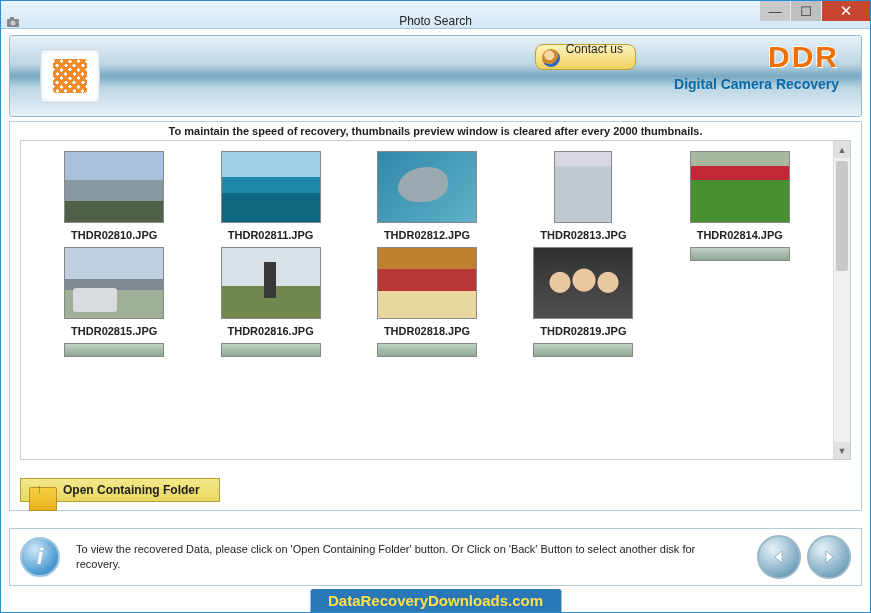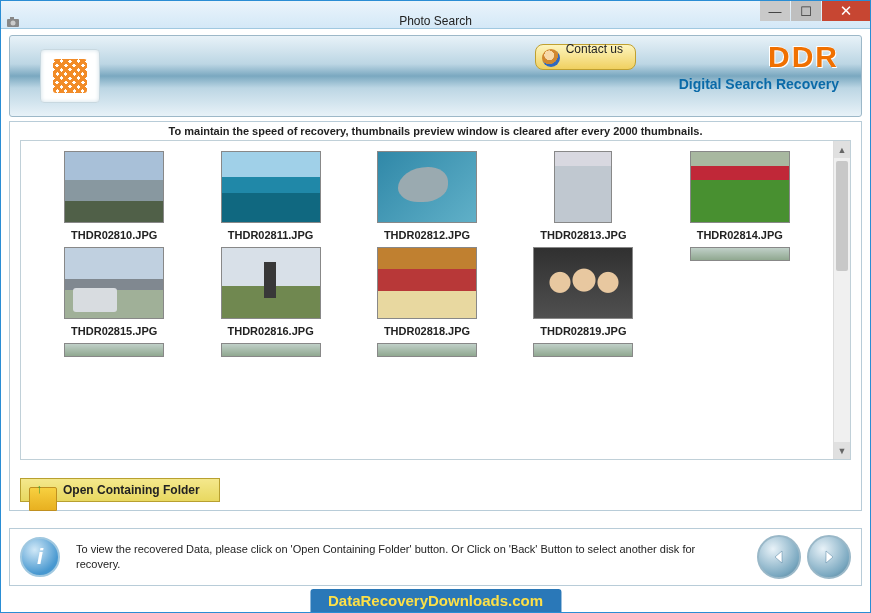--- a/index.html
+++ b/index.html
@@ -85,21 +85,21 @@
 
   <div class="header-banner">
     <div class="logo-box">
       <div class="logo-pattern"></div>
     </div>
     <div class="contact-btn">
       <span>Contact us</span>
     </div>
     <div class="brand">
       <div class="brand-ddr">DDR</div>
-      <div class="brand-sub">Digital Search Recovery</div>
+      <div class="brand-sub">Digital Camera Recovery</div>
     </div>
   </div>
 
   <div class="main-panel">
     <div class="info-strip">To maintain the speed of recovery, thumbnails preview window is cleared after every 2000 thumbnails.</div>
 
     <div class="thumb-area-wrap">
       <div class="thumb-area">
         <div class="thumb-grid">
           <div class="thumb-cell">

